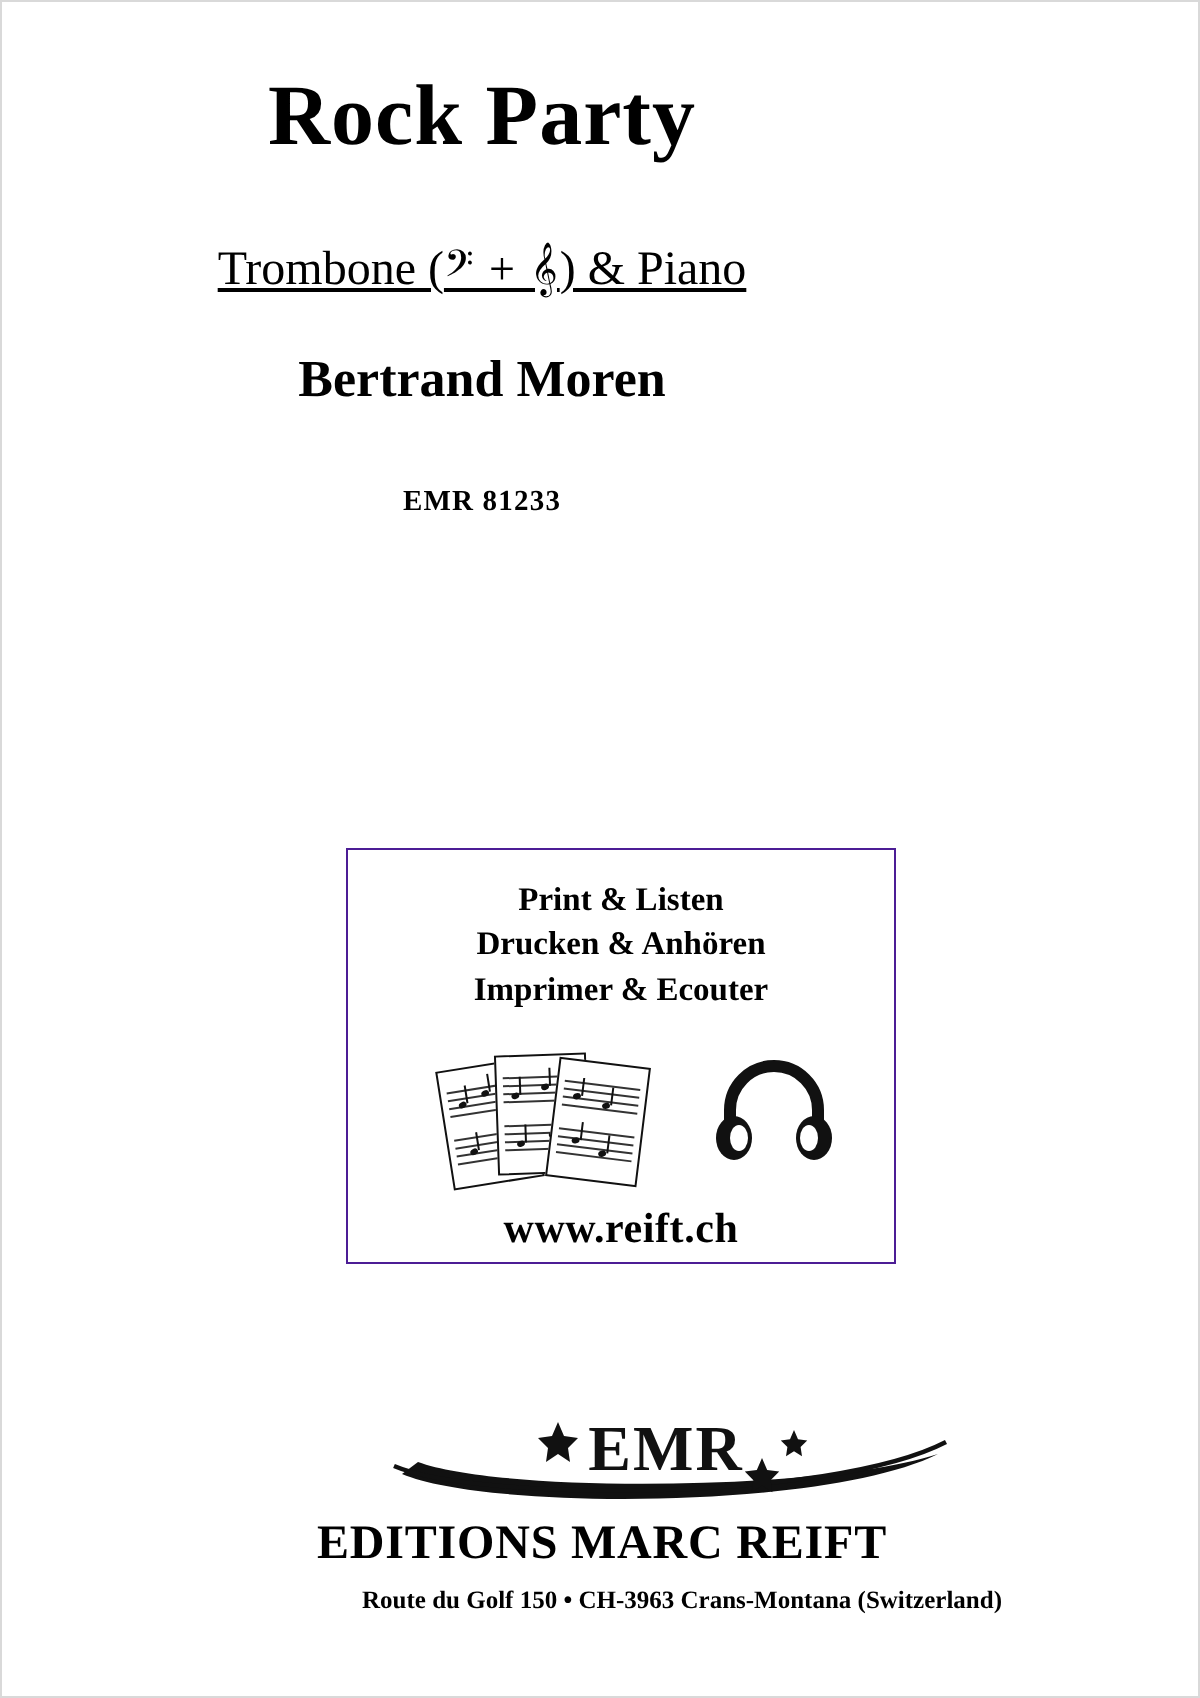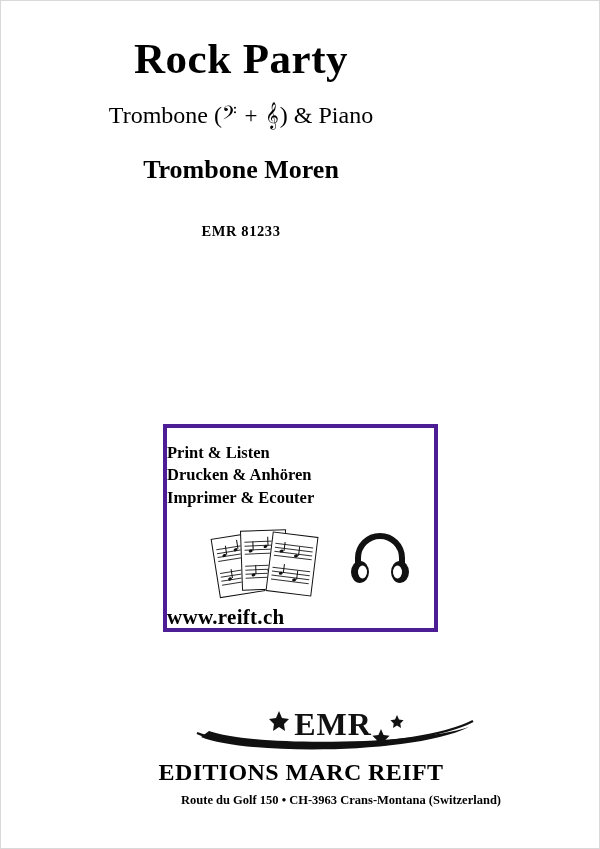--- a/index.html
+++ b/index.html
@@ -32,23 +32,24 @@
     text-align: center;
   }
   .doc-title {
     font-family: "Liberation Serif", serif;
     font-weight: bold;
     font-size: 43px;
     letter-spacing: 0.5px;
     line-height: 1.1;
   }
   .subtitle {
-    margin-top: 20px;
+    margin-top: 40px;
     font-size: 24px;
     font-family: "Liberation Serif", serif;
+    text-decoration: underline;
   }
   .subtitle .clefs {
     font-size: 23px;
     letter-spacing: 1px;
   }
   .composer {
     margin-top: 26px;
     font-size: 26px;
     font-weight: bold;
     font-family: "Liberation Serif", serif;
@@ -56,26 +57,27 @@
   .catalog {
     margin-top: 38px;
     font-size: 14.5px;
     font-weight: bold;
     letter-spacing: 0.6px;
   }
 
   
   .pl-box {
     position: absolute;
-    left: 162px;
+    left: 172px;
     top: 423px;
     width: 275px;
     height: 208px;
-    border: 4px solid #4c1d95;
+    border: 1px solid #4c1d95;
     box-sizing: border-box;
+    text-align: center;
   }
   .pl-lines {
     margin-top: 14px;
     font-size: 16.5px;
     font-weight: bold;
     line-height: 1.35;
     font-family: "Liberation Serif", serif;
   }
   .pl-art {
     position: relative;
@@ -181,21 +183,21 @@
 
 <div class="page">
 
   <div class="title-block">
     <div class="doc-title">Rock Party</div>
 
     <div class="subtitle">
       <span>Trombone (</span><span class="clefs">𝄢 + 𝄞</span><span>) &amp; Piano</span>
     </div>
 
-    <div class="composer">Trombone Moren</div>
+    <div class="composer">Bertrand Moren</div>
 
     <div class="catalog">EMR 81233</div>
   </div>
 
   <div class="pl-box">
     <div class="pl-lines">
       <div>Print &amp; Listen</div>
       <div>Drucken &amp; Anhören</div>
       <div>Imprimer &amp; Ecouter</div>
     </div>

